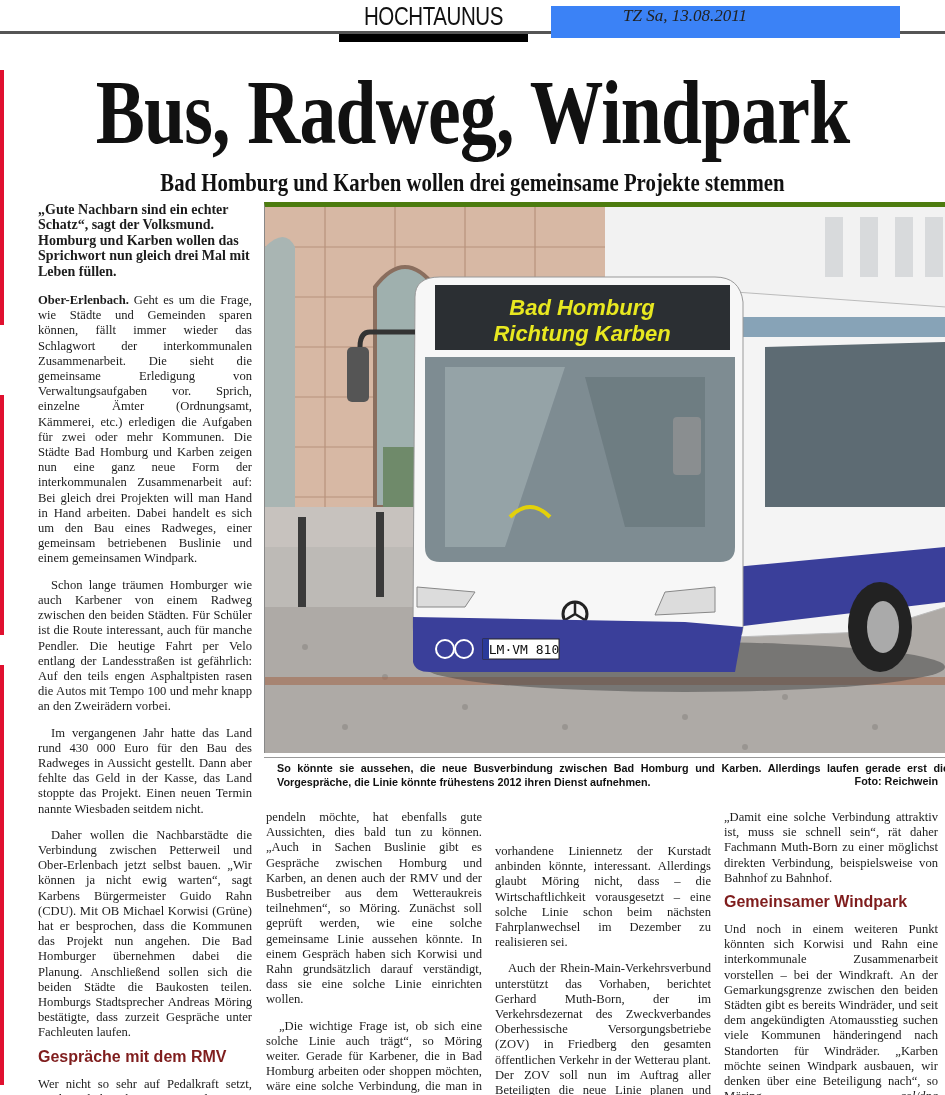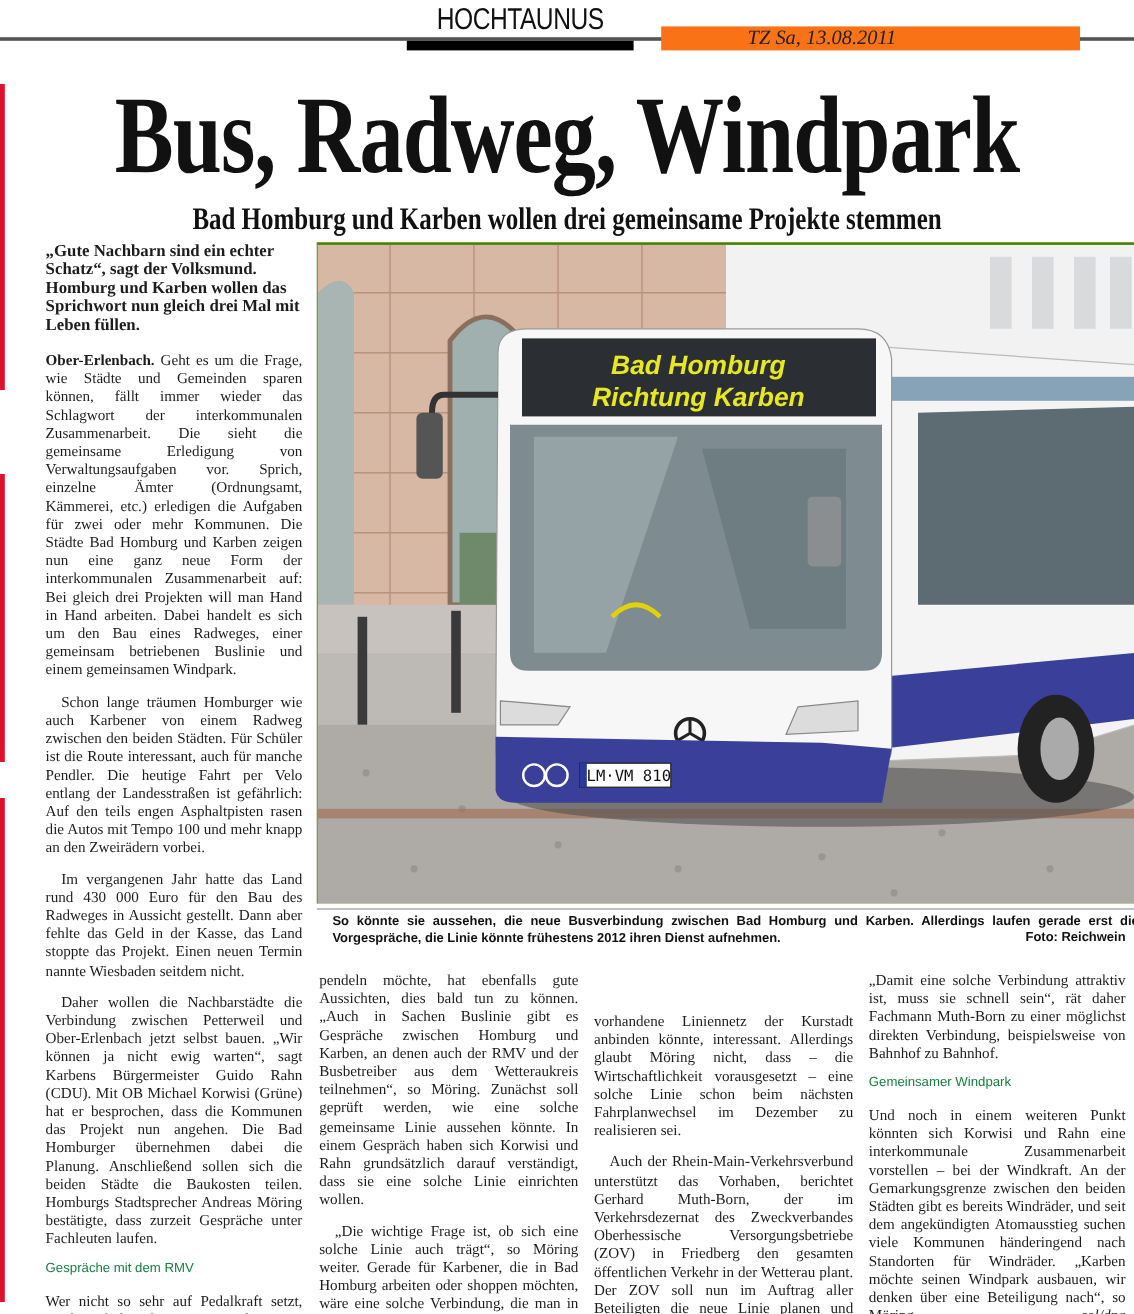--- a/index.html
+++ b/index.html
@@ -5,21 +5,21 @@
     * { box-sizing: border-box; margin: 0; padding: 0; }
     html, body { width: 945px; height: 1095px; background: #ffffff; overflow: hidden; }
     body { position: relative; font-family: "Liberation Serif", "DejaVu Serif", serif; color: #1a1a1a; }
 
     
     .section-rule { position: absolute; left: 0; top: 31px; width: 945px; height: 3px; background: #555; }
     .section-label { position: absolute; left: 339px; top: 2px; width: 189px; text-align: center;
       font-family: "Liberation Sans", "DejaVu Sans", sans-serif; font-size: 25px; letter-spacing: -0.5px;
       transform: scaleX(0.82); transform-origin: center; color: #111; }
     .section-bar { position: absolute; left: 339px; top: 34px; width: 189px; height: 8px; background: #000; }
-    .date-stamp { position: absolute; left: 551px; top: 22px; width: 349px; height: 20px; background: #f97316; }
+    .date-stamp { position: absolute; left: 551px; top: 6px; width: 349px; height: 32px; background: #3b82f6; }
     .date-stamp span { position: absolute; left: 72px; top: 0px; font-family: "Liberation Serif", serif;
       font-style: italic; font-size: 17px; color: #222; }
 
     
     .red-mark { position: absolute; left: 0; width: 4px; background: #e0102f; }
 
     
     .headline { position: absolute; left: 0; top: 62px; width: 945px; text-align: center;
       font-family: "Liberation Serif", "DejaVu Serif", serif; font-size: 92px; line-height: 100px;
       letter-spacing: -1px; transform: scaleX(0.8); transform-origin: center; color: #111; }
@@ -31,27 +31,27 @@
     .col { position: absolute; font-size: 12.6px; line-height: 15.2px; text-align: justify; hyphens: manual; color: #1c1c1c; }
     .col p { text-indent: 13px; margin-top: 11px; }
     .col p.noindent { text-indent: 0; }
     .col1 { left: 38px; top: 202px; width: 214px; }
     .col2 { left: 266px; top: 799px; width: 216px; }
     .col3 { left: 495px; top: 833px; width: 216px; }
     .col4 { left: 724px; top: 799px; width: 214px; }
 
     .lead { font-weight: bold; font-size: 14px; line-height: 15.4px; text-align: left; margin-bottom: 14px; }
     .dateline { font-weight: bold; }
-    .subhead { font-family: "Liberation Sans", "DejaVu Sans", sans-serif; font-weight: normal; font-size: 11px;
-      line-height: 18px; margin: 7px 0 4px 0; text-align: left; color: #15803d; }
+    .subhead { font-family: "Liberation Sans", "DejaVu Sans", sans-serif; font-weight: bold; font-size: 16px;
+      line-height: 18px; margin: 7px 0 4px 0; text-align: left; color: #7f1d1d; }
     .byline { float: right; font-style: italic; }
 
     
     .photo { position: absolute; left: 264px; top: 202px; width: 681px; height: 551px; overflow: hidden;
-      border-top: 2px solid #4d7c0f; border-left: 1px solid #888; background: #84cc16; }
+      border-top: 5px solid #4d7c0f; border-left: 1px solid #888; background: #d946ef; }
     .photo svg { display: block; }
 
     .caption-rule { position: absolute; left: 264px; top: 757px; width: 681px; height: 1px; background: #999; }
     .caption { position: absolute; left: 277px; top: 762px; width: 672px; font-family: "Liberation Sans", "DejaVu Sans", sans-serif;
       font-weight: bold; font-size: 10.8px; line-height: 13.6px; color: #111; text-align: justify; }
     .credit { position: absolute; left: 800px; top: 775px; width: 138px; text-align: right;
       font-family: "Liberation Sans", "DejaVu Sans", sans-serif; font-weight: bold; font-size: 10.8px; line-height: 13.6px; color: #111; }
   </style>
 </head>
 <body>

